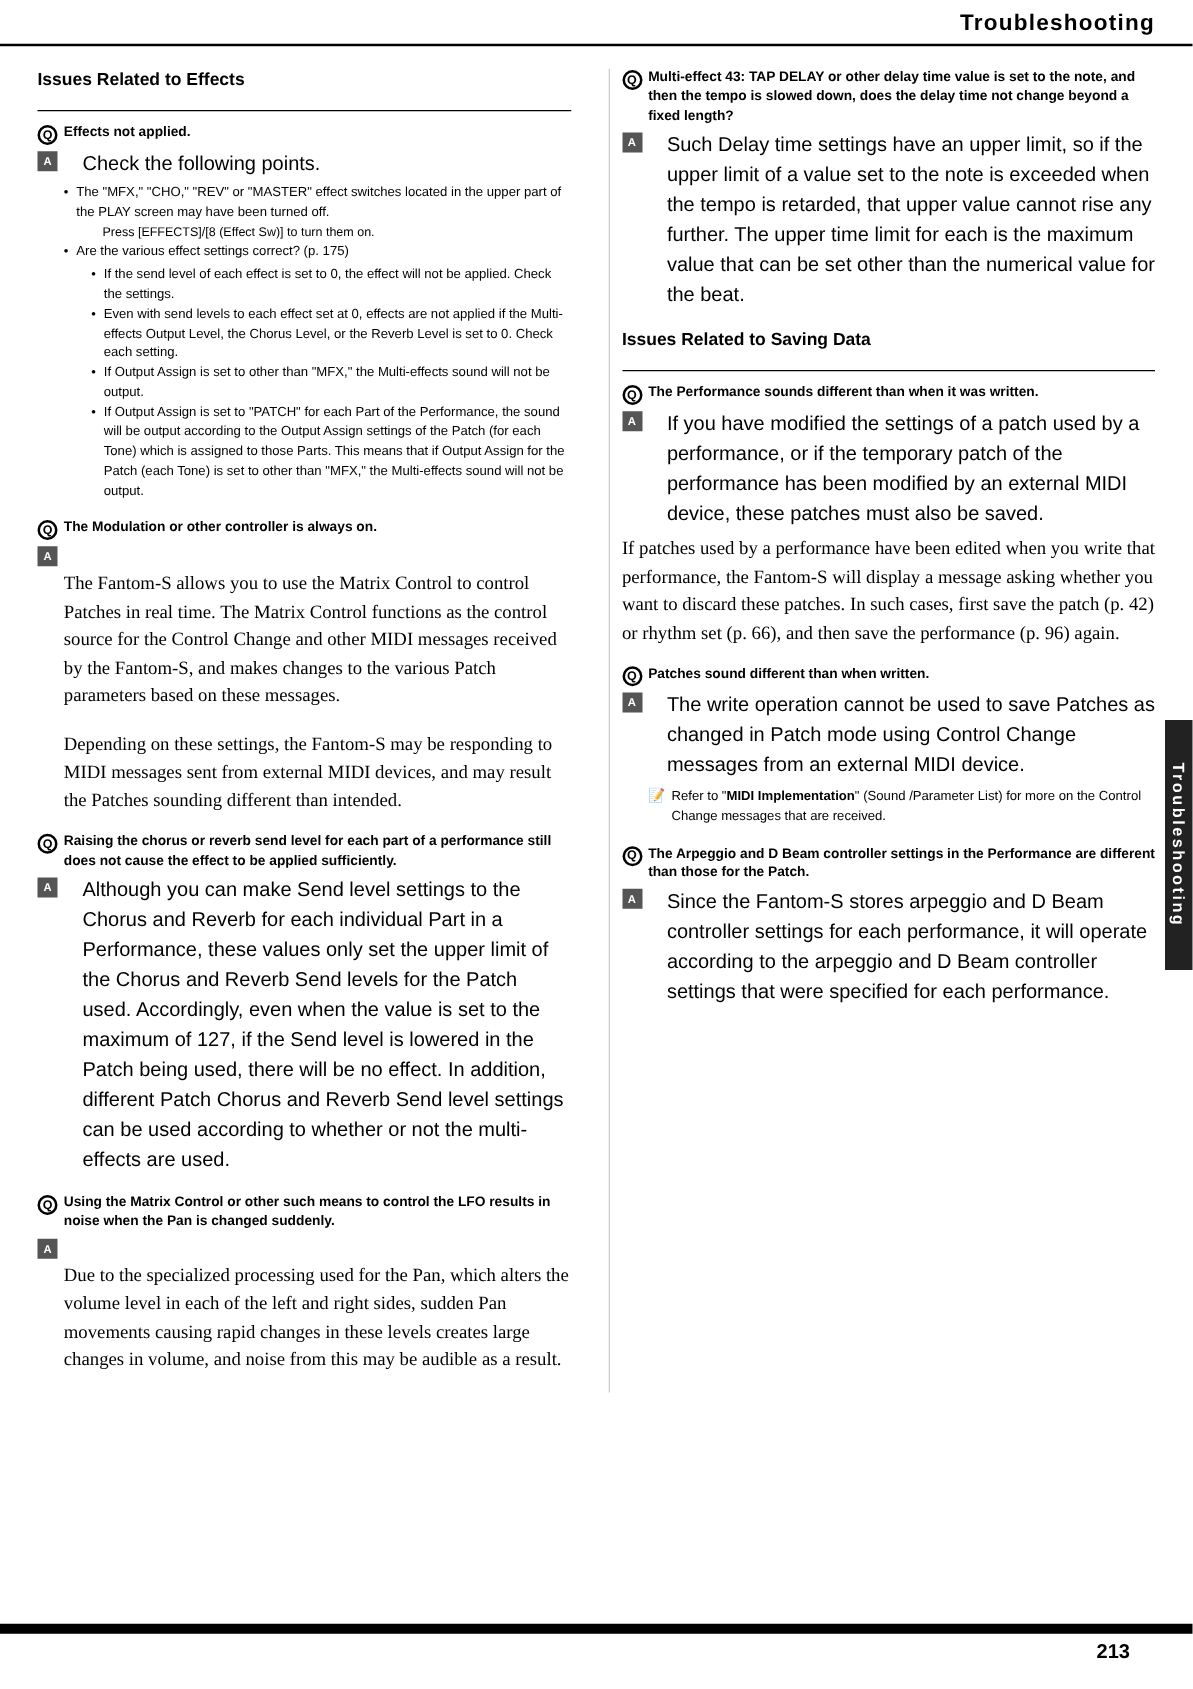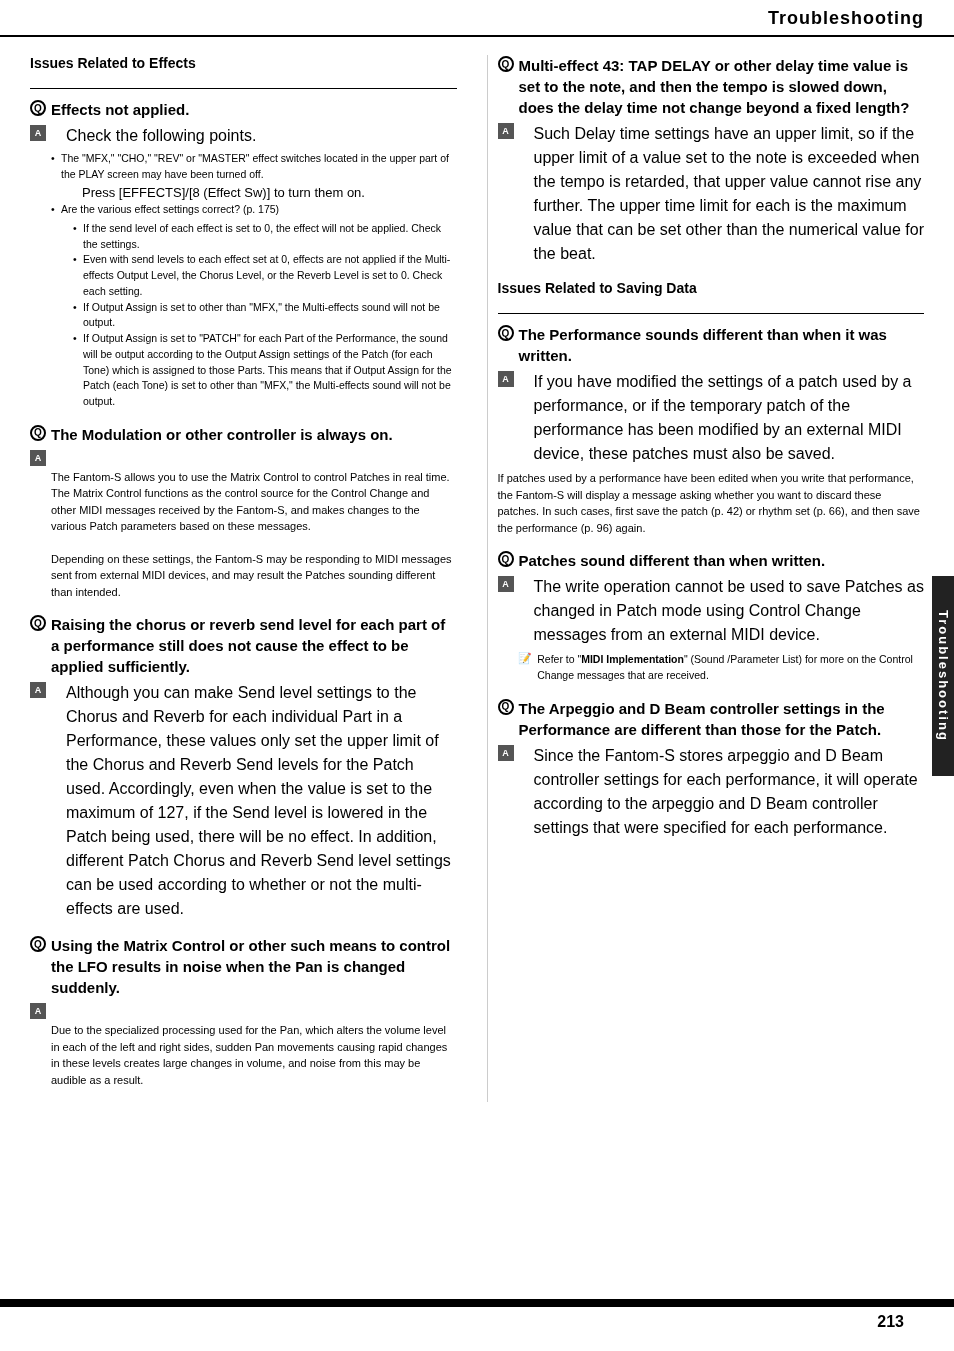--- a/index.html
+++ b/index.html
@@ -92,21 +92,21 @@
       height: 16px;
       border: 2px solid #000;
       border-radius: 50%;
       font-size: 10px;
       font-weight: bold;
       margin-right: 5px;
       flex-shrink: 0;
       margin-top: 1px;
     }
     .question-text {
-      font-size: 15px;
+      font-size: 11px;
       font-weight: bold;
       line-height: 1.4;
     }
     .answer-line {
       display: flex;
       align-items: flex-start;
       margin-bottom: 3px;
     }
     .a-icon {
       display: inline-flex;
@@ -122,24 +122,25 @@
       flex-shrink: 0;
       margin-top: 1px;
     }
     .answer-text {
       font-size: 16px;
       line-height: 1.5;
       flex: 1;
       margin-left: 15px;
     }
     .answer-continuation {
-      font-size: 11px;
+      font-size: 15px;
       line-height: 1.5;
       margin-left: 0px;
       margin-top: 3px;
+      font-family: Liberation Serif, serif;
     }
     .bullet-list {
       list-style: none;
       margin-left: 12px;
       margin-top: 3px;
       margin-bottom: 3px;
     }
     .bullet-list li {
       font-size: 10.5px;
       line-height: 1.5;
@@ -183,21 +184,21 @@
     }
     .page-number {
       font-size: 16px;
       font-weight: bold;
     }
     .indent {
       margin-left: 21px;
     }
     .press-text {
       margin-left: 21px;
-      font-size: 13px;
+      font-size: 10px;
       line-height: 1.5;
     }
   </style>
 </head>
 <body>
 
 <div class="page">
 
   <div class="header-bar">
     <span class="header-title">Troubleshooting</span>

